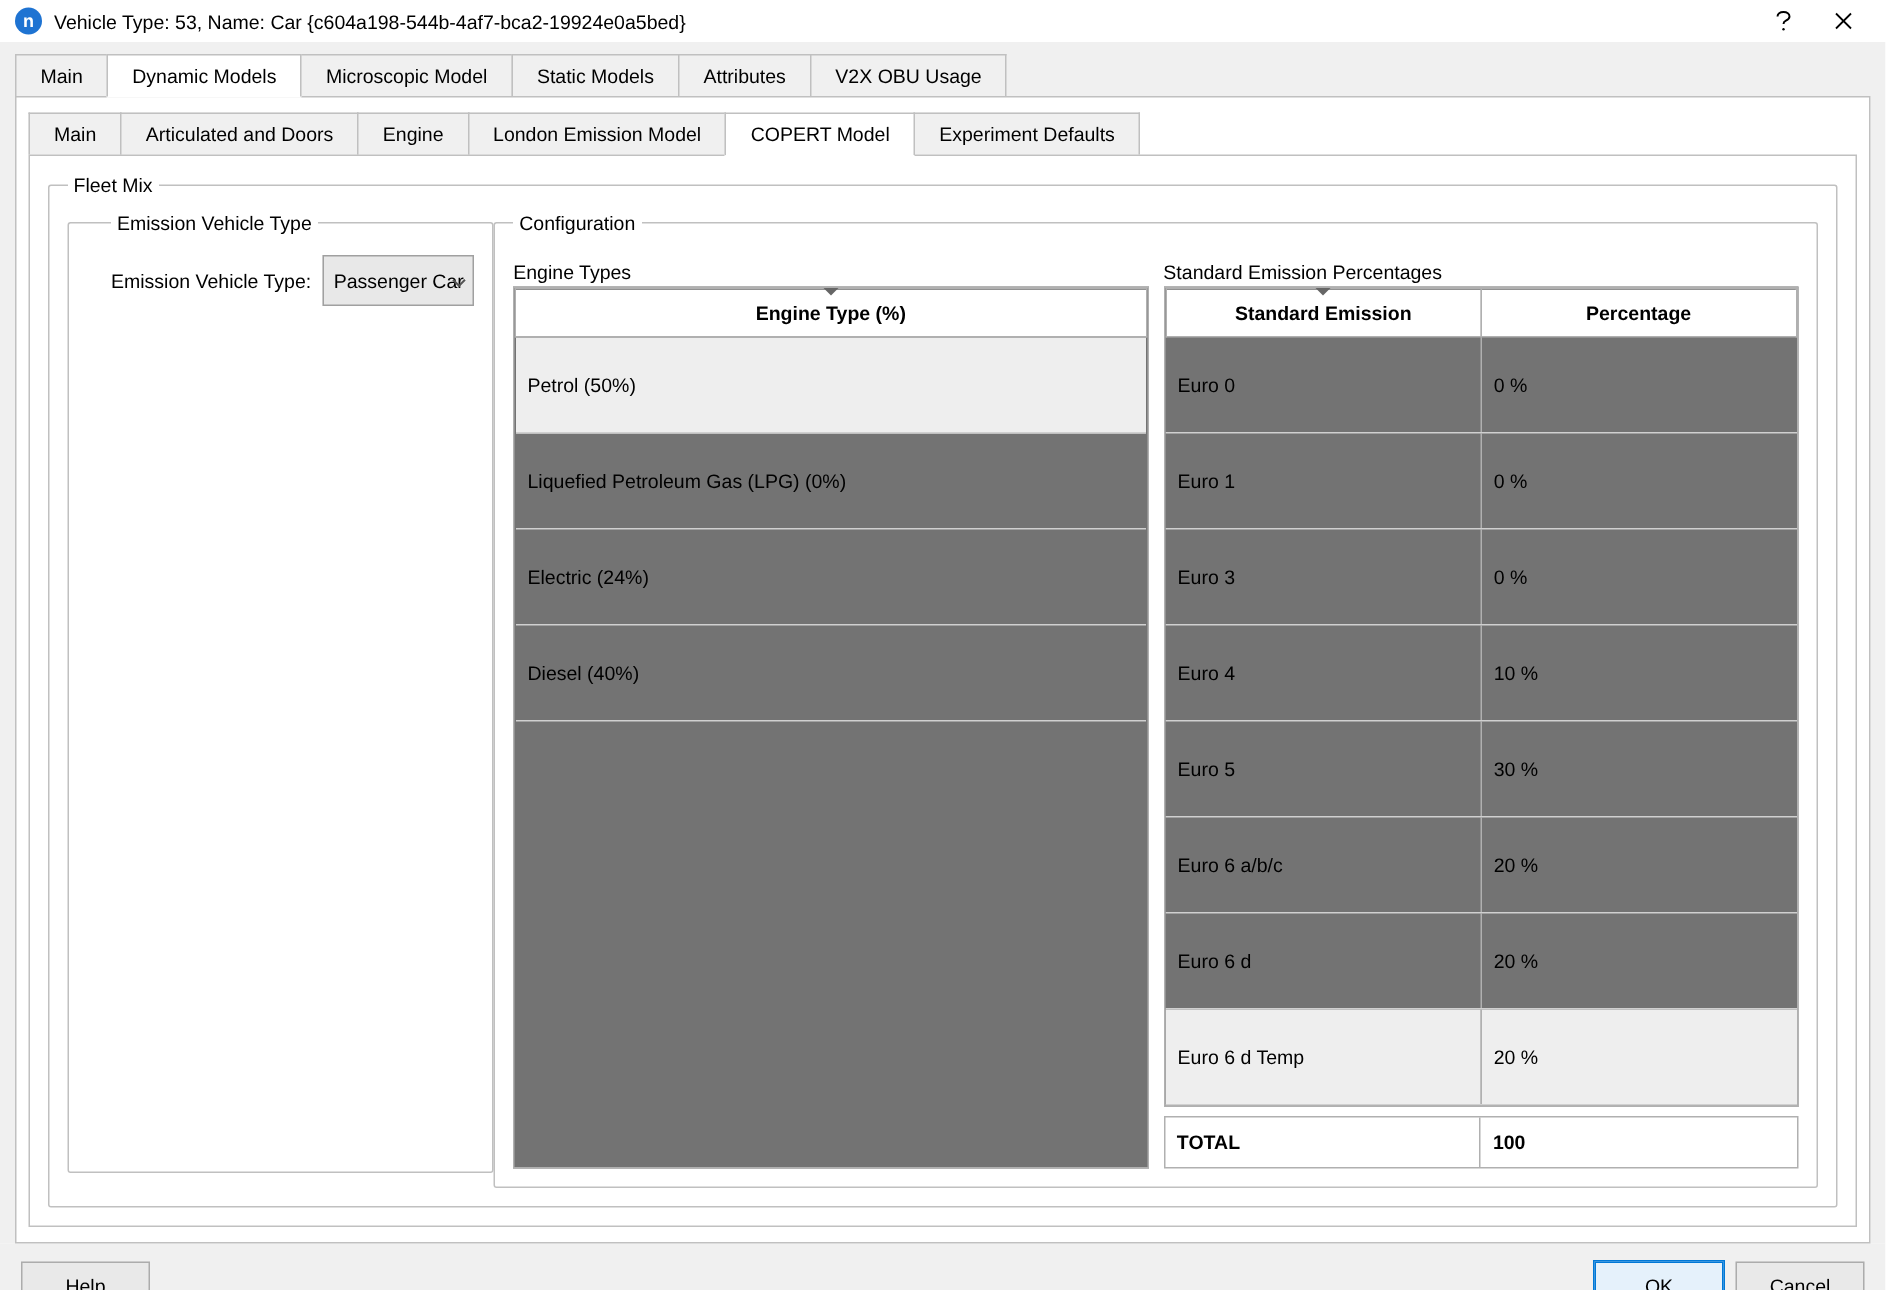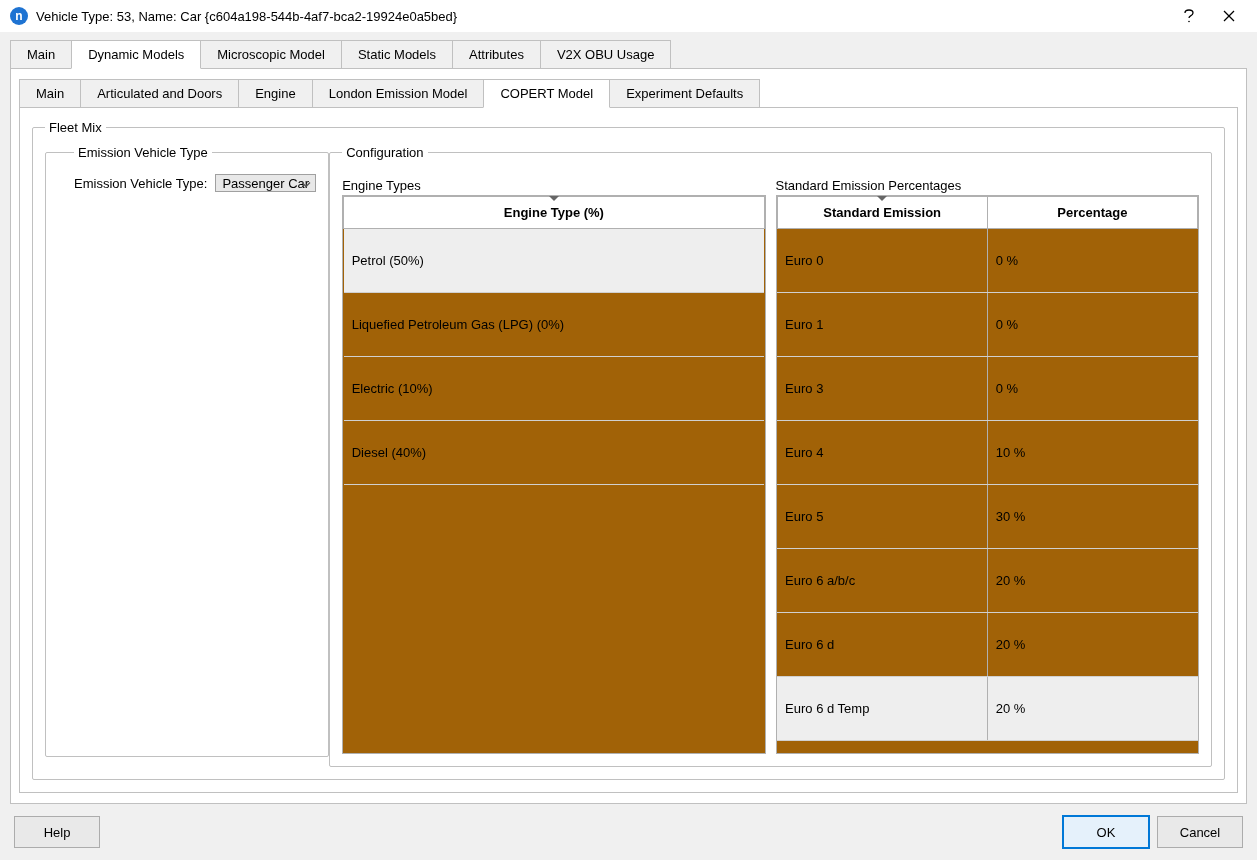--- a/index.html
+++ b/index.html
@@ -122,21 +122,21 @@
   }
   .evt-row {
     display: flex;
     align-items: center;
     gap: 8px;
     margin-top: 4px;
   }
   .evt-label { white-space: nowrap; }
   .dropdown {
     flex: 1;
-    height: 18px;
+    height: 34px;
     border: 1px solid #a0a0a0;
     background: #e8e8e8;
     display: flex;
     align-items: center;
     padding: 0 6px;
     position: relative;
   }
   .dropdown .chev {
     position: absolute;
     right: 4px;
@@ -182,21 +182,21 @@
     border-left: none;
     border-right: none;
   }
   table.data tr.sel td { background: #eeeeee; }
   .engine-table-wrap, .emission-table-wrap {
     border: 1px solid #b0b0b0;
     flex: 1;
     overflow: hidden;
     display: flex;
     flex-direction: column;
-    background: #a16207;
+    background: #737373;
   }
   .engine-table-wrap table, .emission-table-wrap table { border: none; }
   .total-row {
     border: 1px solid #b0b0b0;
     margin-top: 6px;
     display: grid;
     grid-template-columns: 1fr 1fr;
   }
   .total-row div {
     padding: 9px 8px;
@@ -304,21 +304,21 @@
                         </tr>
                     </thead>
                     <tbody id="engine-tbody">
                         <tr class="sel">
                           <td>Petrol (50%)</td>
                         </tr>
                         <tr>
                           <td>Liquefied Petroleum Gas (LPG) (0%)</td>
                         </tr>
                         <tr>
-                          <td>Electric (10%)</td>
+                          <td>Electric (24%)</td>
                         </tr>
                         <tr>
                           <td>Diesel (40%)</td>
                         </tr>
                       </tbody>
                   </table>
                   <div class="filler"></div>
                 </div>
               </div>
               <div class="right-col">
@@ -361,20 +361,24 @@
                           <td>20 %</td>
                         </tr>
                         <tr class="sel">
                           <td>Euro 6 d Temp</td>
                           <td>20 %</td>
                         </tr>
                       </tbody>
                   </table>
                   <div class="filler"></div>
                 </div>
+                <div class="total-row">
+                  <div>TOTAL</div>
+                  <div>100</div>
+                </div>
               </div>
             </div>
           </fieldset>
         </fieldset>
       </div>
     </div>
   </div>
 
   <div class="button-bar">
     <button class="win">Help</button>

